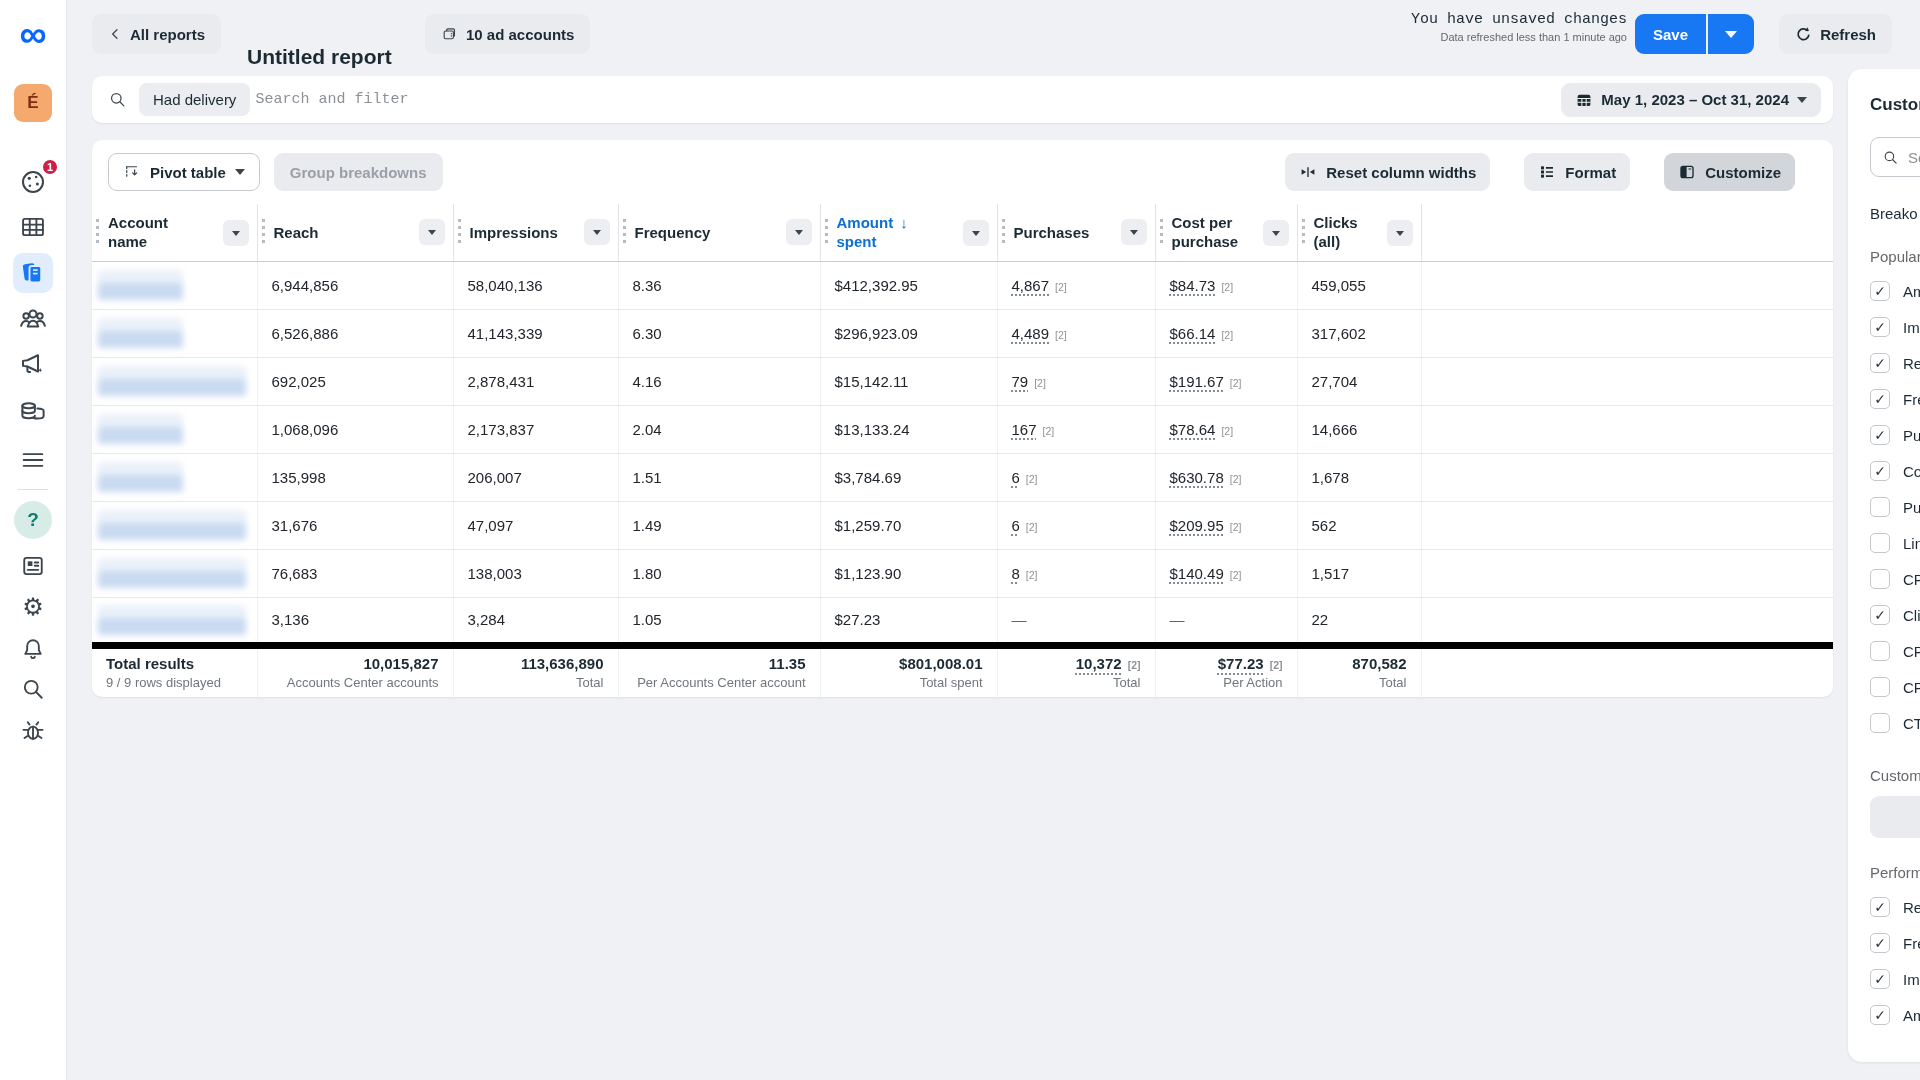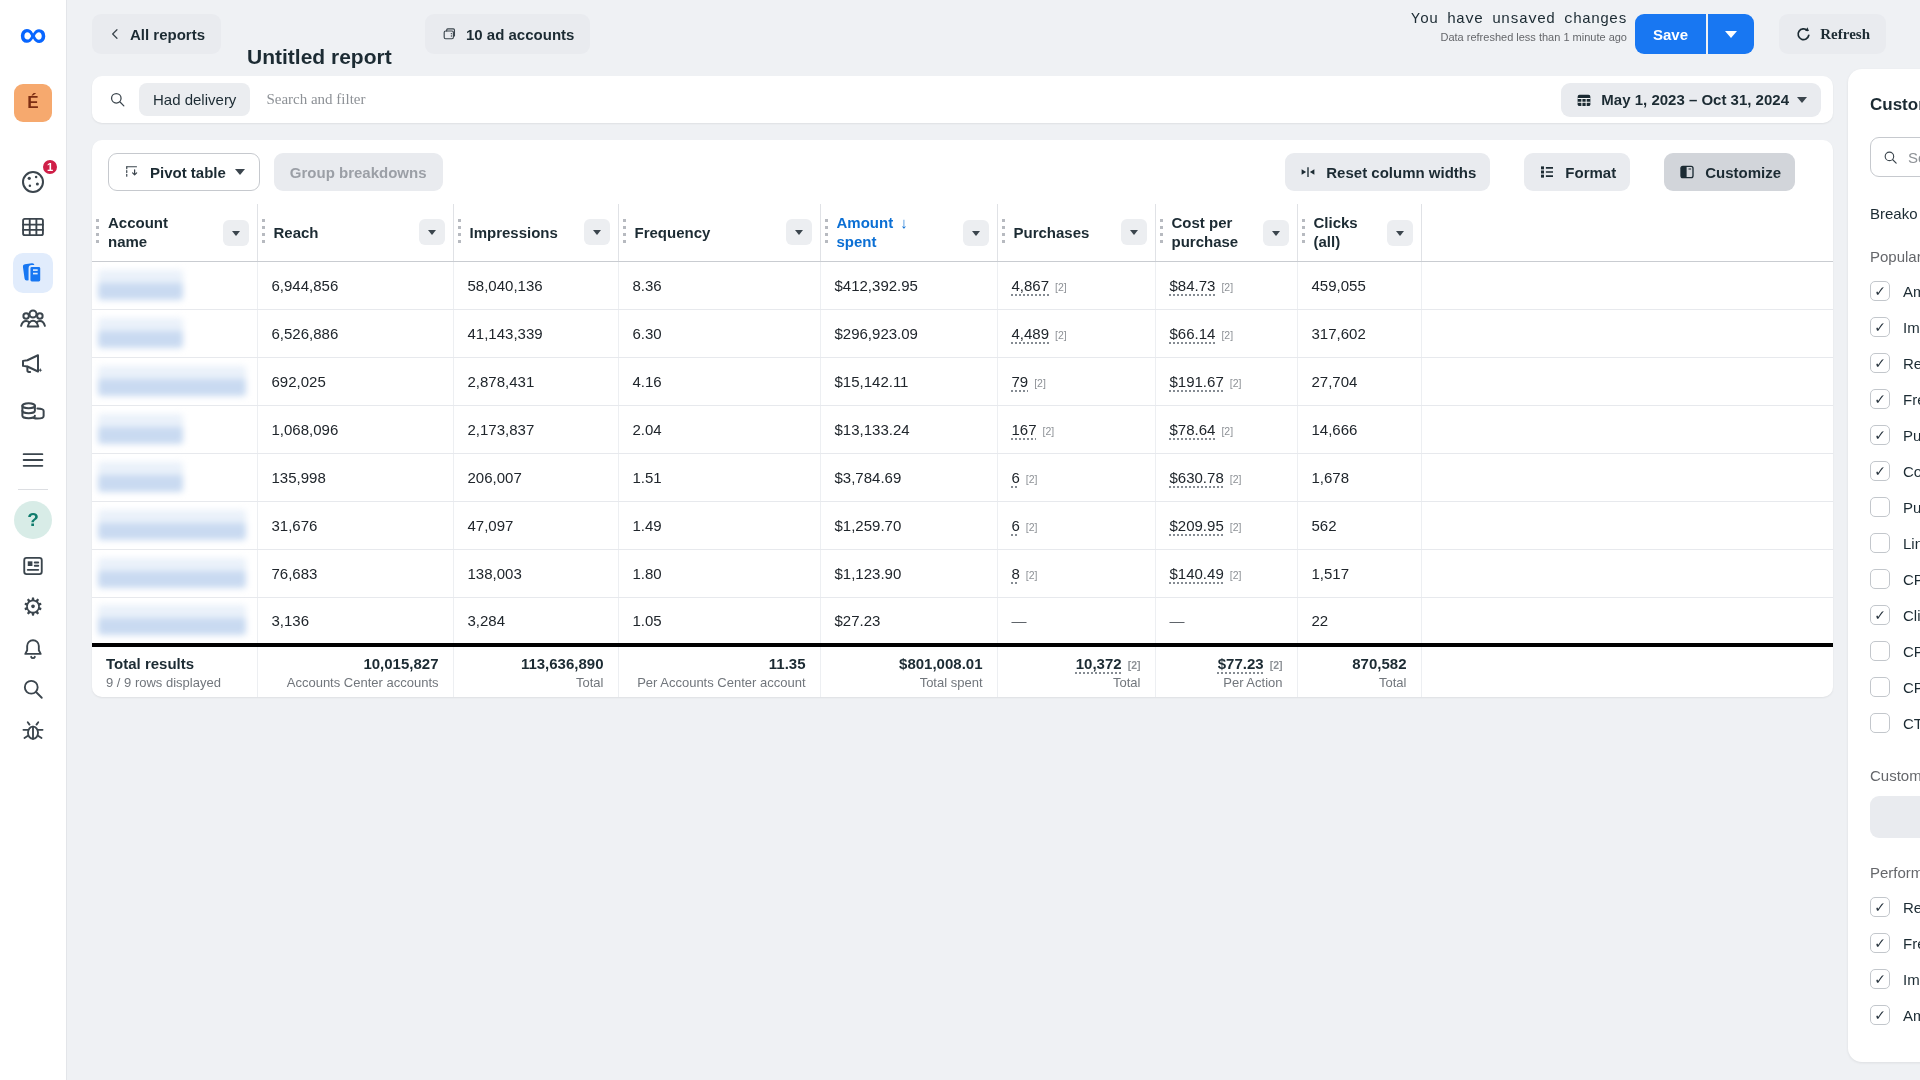--- a/index.html
+++ b/index.html
@@ -30,26 +30,26 @@
   .back-btn { position:absolute; left:25px; top:14px; }
   .page-title { position:absolute; left:180px; top:20px; font-size:21px; font-weight:bold;margin-top:25px; }
   .accounts-btn { position:absolute; left:358px; top:14px; }
   .status-block { position:absolute; right:293px; top:11px; text-align:right; }
   .status-line1 { font-size:15px; color:#1c2b33;font-family:Liberation Mono, monospace; }
   .status-line2 { font-size:11px; color:#65676b; margin-top:3px; }
   .save-split { position:absolute; right:166px; top:14px; display:flex; gap:2px; }
   .save-main { background:#1877f2; color:#fff; font-weight:bold; font-size:15px; border:none; height:40px; padding:0 18px; border-radius:9px 0 0 9px; cursor:pointer; font-family:inherit; }
   .save-caret { background:#1877f2; border:none; width:46px; height:40px; border-radius:0 9px 9px 0; display:flex; align-items:center; justify-content:center; cursor:pointer; }
   .tri-down-white { width:0; height:0; border-left:6px solid transparent; border-right:6px solid transparent; border-top:7px solid #fff; }
-  .refresh-btn { position:absolute; right:34px; top:14px;font-family:Liberation Serif, serif; }
+  .refresh-btn { position:absolute; right:28px; top:14px; }
 
   
   .filter-card { position:absolute; left:92px; top:76px; width:1741px; height:47px; background:#fff; border-radius:10px; box-shadow:0 1px 2px rgba(0,0,0,.07); display:flex; align-items:center; padding-left:16px; }
   .filter-chip { background:#ebedf0; border-radius:8px; height:33px; display:flex; align-items:center; padding:0 14px; margin-left:12px; font-size:15px; cursor:pointer; }
-  .filter-input { border:none; outline:none; flex:1; margin-left:16px; font-size:15px; font-family:Liberation Serif, serif; color:#1c2b33; background:transparent; }
+  .filter-input { border:none; outline:none; flex:1; margin-left:5px; font-size:15px; font-family:Liberation Mono, monospace; color:#1c2b33; background:transparent; }
   .filter-input::placeholder { color:#8d9196; }
   .date-btn { margin-left:auto; margin-right:12px; height:34px; padding:0 14px; font-weight:600; }
   .tri-down-dark { width:0; height:0; border-left:5px solid transparent; border-right:5px solid transparent; border-top:6px solid #3b454d; }
 
   
   .main-card { position:absolute; left:92px; top:140px; width:1741px; background:#fff; border-radius:10px; box-shadow:0 1px 2px rgba(0,0,0,.07); overflow:hidden; }
   .toolbar { height:64px; display:flex; align-items:center; padding:0 16px; }
   .pivot-btn { background:#fff; border:1px solid #c6c9ce; border-radius:9px; height:38px; display:inline-flex; align-items:center; gap:9px; padding:0 14px; font-size:15px; font-weight:600; color:#1c2b33; cursor:pointer; font-family:inherit; }
   .gb-btn { background:#e9ebef; border:none; border-radius:9px; height:38px; padding:0 16px; margin-left:14px; font-size:15px; font-weight:600; color:#9b9fa6; font-family:inherit; }
   .toolbar-right { margin-left:auto; display:flex; align-items:center; gap:34px; margin-right:22px; }
@@ -67,21 +67,21 @@
   th.two-line .caret-btn { top:16px; transform:none; }
   .caret-btn::after { content:""; width:0; height:0; border-left:4.5px solid transparent; border-right:4.5px solid transparent; border-top:5.5px solid #3b454d; }
   .th-label.sorted { color:#0b6fd4; }
   .sort-arrow { color:#0b6fd4; font-weight:bold; margin-left:7px; }
   .blur-chip { height:30px; border-radius:3px; background:linear-gradient(180deg,#eaf1fa 0 42%,#c9daf1 42% 100%); filter:blur(3px); }
   .blur-chip.short { width:85px; }
   .blur-chip.long { width:148px; }
   .dotted-val { text-decoration:underline dotted 1.5px #858b92; text-underline-offset:4px; cursor:pointer; }
   .footnote { font-size:10.5px; color:#8d9196; margin-left:6px; }
   .dash { color:#5f646a; }
-  .report tfoot td { height:52px; border-top:4px solid #000000; border-bottom:none; text-align:right; padding-right:14px; vertical-align:middle; }
+  .report tfoot td { height:52px; border-top:7px solid #000000; border-bottom:none; text-align:right; padding-right:14px; vertical-align:middle; }
   .report tfoot td.tf-first { text-align:left; padding-left:14px; }
   .tf-value { font-weight:bold; font-size:15px; color:#1c2b33; }
   .tf-label { font-size:13px; color:#71767c; margin-top:3px; }
 
   
   .right-panel { position:absolute; left:1848px; top:69px; width:300px; height:993px; background:#fff; border-radius:14px 0 0 14px; box-shadow:0 1px 3px rgba(0,0,0,.08); padding:26px 0 0 22px; z-index:4; }
   .rp-title { font-size:17px; font-weight:bold; }
   .rp-search { margin-top:22px; width:250px; height:40px; border:1px solid #c6c9ce; border-radius:9px; display:flex; align-items:center; gap:9px; padding:0 11px; }
   .rp-search input { border:none; outline:none; font-size:15px; font-family:inherit; width:180px; color:#1c2b33; }
   .rp-search input::placeholder { color:#8d9196; }

